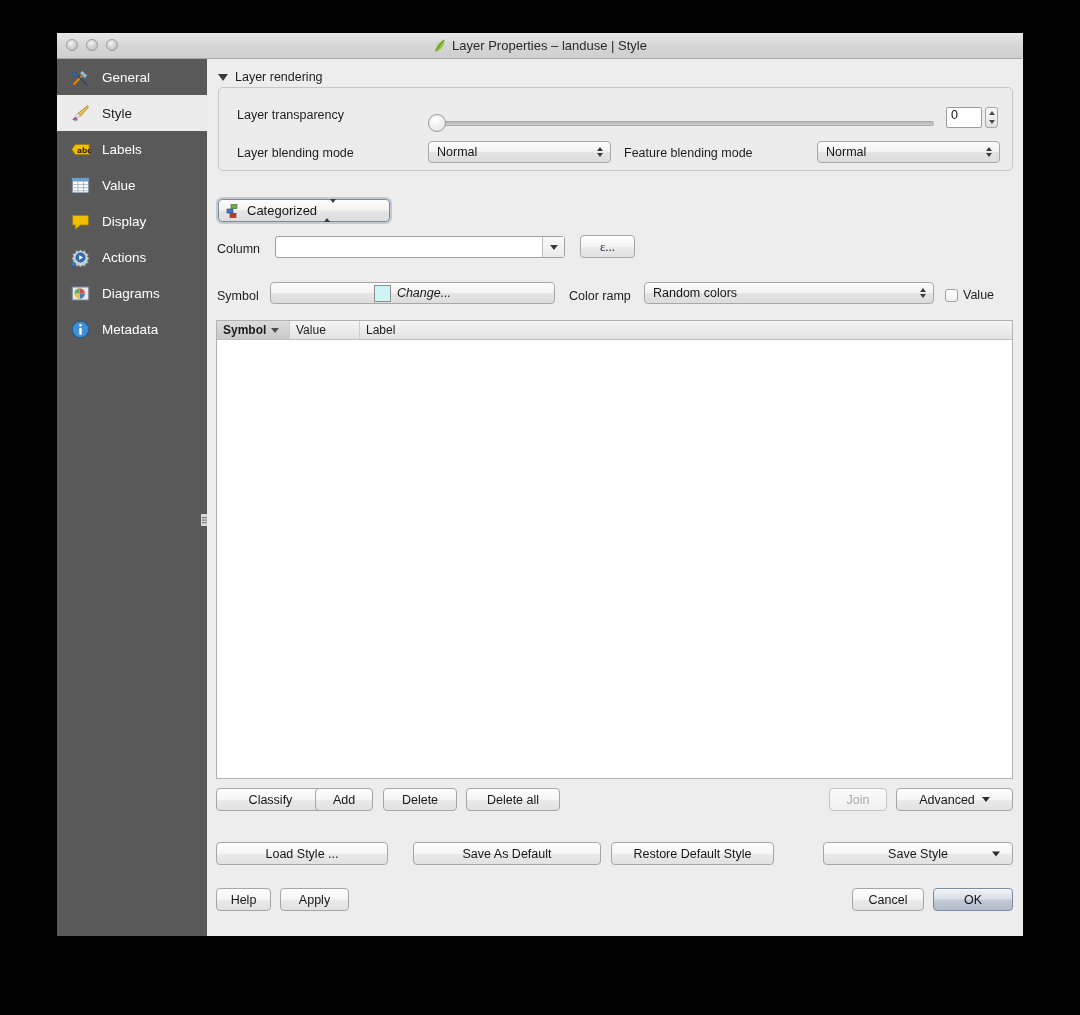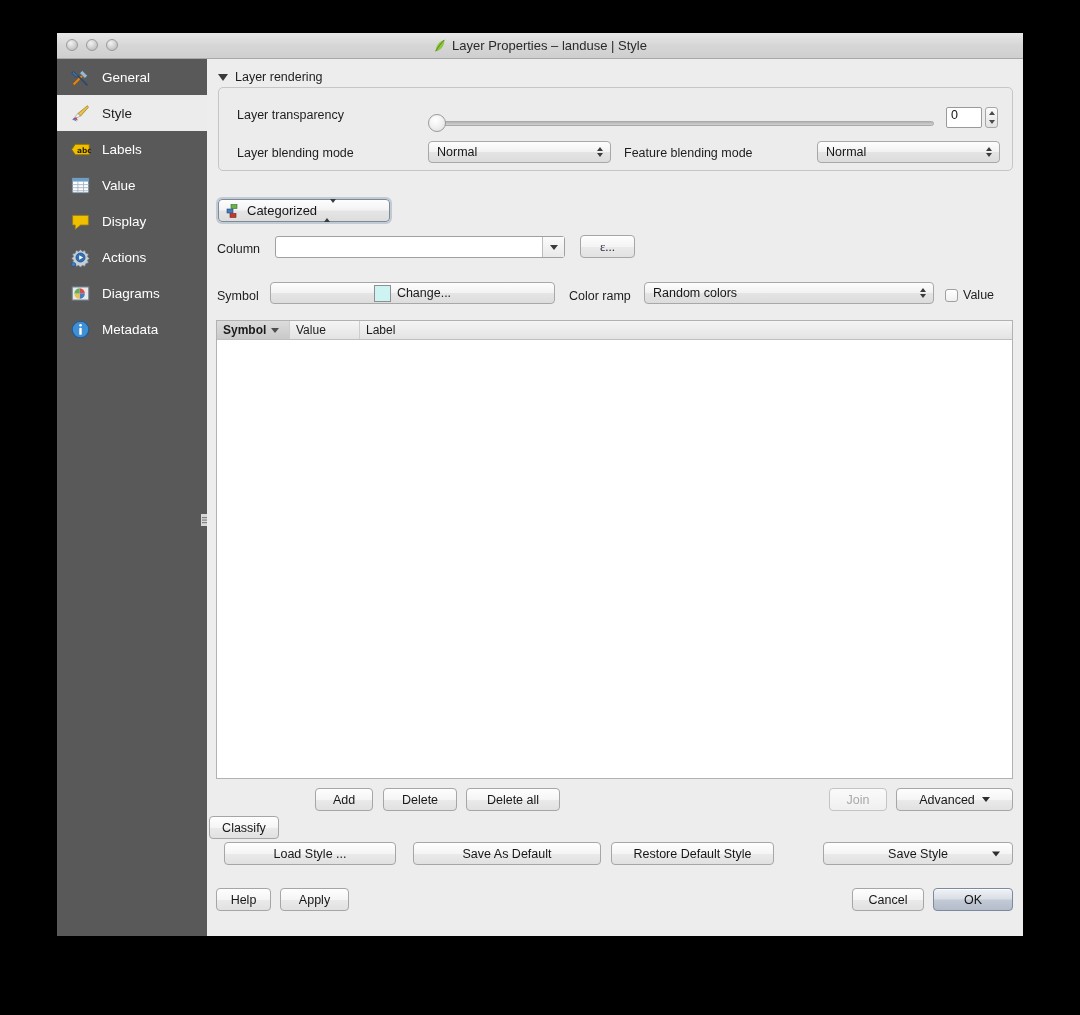--- a/index.html
+++ b/index.html
@@ -321,20 +321,21 @@
     border: 1px solid #a8a8a8;
     border-radius: 4px;
     background: linear-gradient(to bottom, #fdfdfd 0%, #f3f3f3 48%, #e5e5e5 52%, #dddddd 100%);
     display: flex;
     align-items: center;
     justify-content: center;
     gap: 6px;
     box-sizing: border-box;
     font-size: 12.5px;
     color: #1a1a1a;
+    font-style: italic;
   }
   #symbol-swatch {
     width: 17px;
     height: 17px;
     background: #cdf3f3;
     border: 1px solid #8f8f8f;
     box-sizing: border-box;
   }
   #lbl-colorramp { position:absolute; left:362px; top:230px; font-size:12.5px; color:#1d1d1d; }
   #colorramp-combo { position:absolute; left:437px; top:223px; width:290px; }
@@ -407,28 +408,28 @@
     justify-content: center;
     font-size: 12.5px;
     color: #171717;
     box-sizing: border-box;
     position: absolute;
     white-space: nowrap;
   }
   .btn.disabled { color: #a9a9a9; border-color:#c4c4c4; background: linear-gradient(to bottom, #fafafa, #f0f0f0); }
   .btn .menu-caret { width:0;height:0;border-left:4.5px solid transparent;border-right:4.5px solid transparent;border-top:5px solid #2d2d2d; margin-left:7px; }
 
-  #btn-classify   { left: 2px;   top: 729px; width: 70px; margin-top: 28px; }
+  #btn-classify   { left: 9px;   top: 729px; width: 109px; }
   #btn-add        { left: 108px; top: 729px; width: 58px; }
   #btn-delete     { left: 176px; top: 729px; width: 74px; }
   #btn-delete-all { left: 259px; top: 729px; width: 94px; }
   #btn-join       { left: 622px; top: 729px; width: 58px; }
   #btn-advanced   { left: 689px; top: 729px; width: 117px; }
 
-  #btn-load-style     { left: 9px;   top: 783px; width: 172px; margin-left: 8px; }
+  #btn-load-style     { left: 9px;   top: 783px; width: 172px; }
   #btn-save-default   { left: 206px; top: 783px; width: 188px; }
   #btn-restore-style  { left: 404px; top: 783px; width: 163px; }
   #btn-save-style     { left: 616px; top: 783px; width: 190px; }
   #btn-save-style .menu-caret { position:absolute; right:12px; top:50%; transform:translateY(-50%); margin-left:0; }
 
   #btn-help   { left: 9px;   top: 829px; width: 55px; }
   #btn-apply  { left: 73px;  top: 829px; width: 69px; }
   #btn-cancel { left: 645px; top: 829px; width: 72px; }
   #btn-ok {
     left: 726px; top: 829px; width: 80px;

